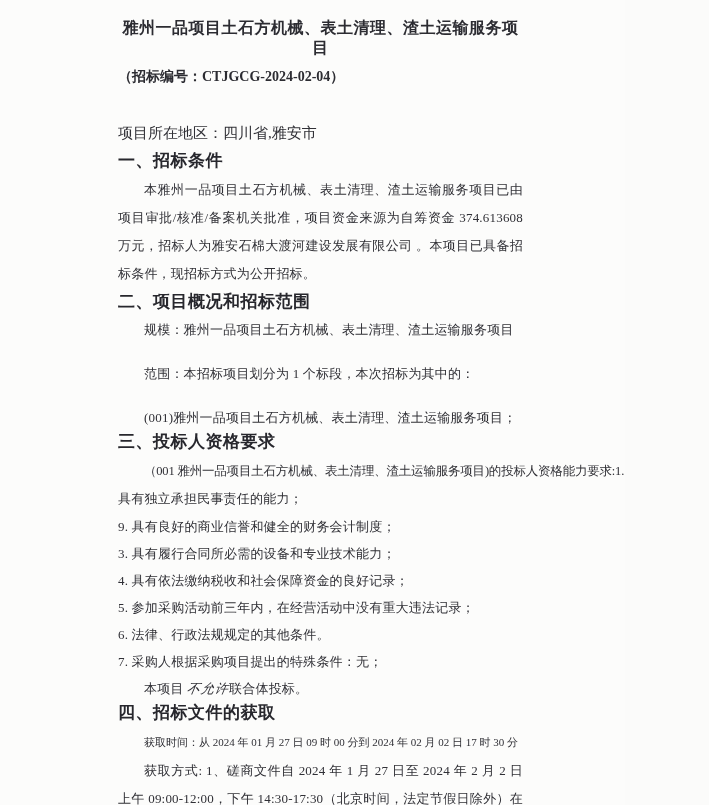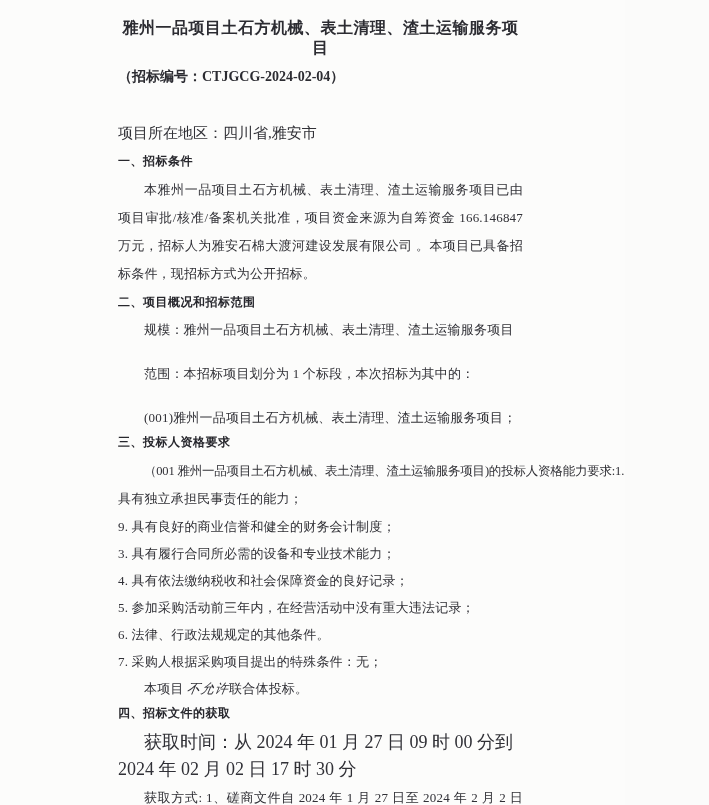--- a/index.html
+++ b/index.html
@@ -25,21 +25,21 @@
     color: #2c2c32;
   }
   .doc-subtitle {
     font-size: 14px; font-weight: 700; 
     line-height: 18px; margin: 10px 0 0; color: #2c2c32;
   }
   .location-line {
     font-size: 15px; line-height: 18px; margin: 38px 0 0;
   }
   .sec-heading {
-    font-size: 12px; font-weight: 700; line-height: 22px;
+    font-size: 17px; font-weight: 700; line-height: 22px;
     margin: 0; color: #27272d; letter-spacing: 0.5px;
   }
   .h1 { margin-top: 8px; }
   .h2 { margin-top: 3px; }
   .h3 { margin-top: 0; }
   .h4 { margin-top: 0; }
   .para {
     font-size: 13px; line-height: 28px; margin: 0;
     text-align: justify; letter-spacing: 0.2px;
   }
@@ -59,42 +59,42 @@
   }
   .joint-line {
     font-size: 13px; line-height: 26px; margin: 1px 0 0 26px;
     letter-spacing: 0.2px;
   }
   .joint-em {
     display: inline-block; transform: skewX(-10deg);
     font-style: italic; letter-spacing: 1px;
   }
   .time-line {
-    font-size: 18px; line-height: 27px; margin: 5px 0 0; text-indent: 26px;
+    font-size: 11px; line-height: 27px; margin: 5px 0 0; text-indent: 26px;
   }
   .p-method { margin-top: 1px; text-indent: 26px; }
   .seal {
     position: absolute; left: 638px; top: 313px;
     width: 170px; height: 170px; opacity: 0.88;
     pointer-events: none;
   }
 </style>
 </head>
 <body>
 
 <div class="page">
   <div class="content">
 
     <p class="doc-title">雅州一品项目土石方机械、表土清理、渣土运输服务项目</p>
     <p class="doc-subtitle">（招标编号：CTJGCG-2024-02-04）</p>
 
     <p class="location-line">项目所在地区：四川省,雅安市</p>
 
     <p class="sec-heading h1">一、招标条件</p>
-    <p class="para p-s1">本雅州一品项目土石方机械、表土清理、渣土运输服务项目已由项目审批/核准/备案机关批准，项目资金来源为自筹资金 166.146847 万元，招标人为雅安石棉大渡河建设发展有限公司 。本项目已具备招标条件，现招标方式为公开招标。</p>
+    <p class="para p-s1">本雅州一品项目土石方机械、表土清理、渣土运输服务项目已由项目审批/核准/备案机关批准，项目资金来源为自筹资金 374.613608 万元，招标人为雅安石棉大渡河建设发展有限公司 。本项目已具备招标条件，现招标方式为公开招标。</p>
 
     <p class="sec-heading h2">二、项目概况和招标范围</p>
     <p class="sub-line first-sub">规模：雅州一品项目土石方机械、表土清理、渣土运输服务项目</p>
     <p class="sub-line">范围：本招标项目划分为 1 个标段，本次招标为其中的：</p>
     <p class="sub-line">(001)雅州一品项目土石方机械、表土清理、渣土运输服务项目；</p>
 
     <p class="sec-heading h3">三、投标人资格要求</p>
     <p class="para s3-intro"><span class="l1">（001 雅州一品项目土石方机械、表土清理、渣土运输服务项目)的投标人资格能力要求:1.</span><br><span>具有独立承担民事责任的能力；</span></p>
     <p class="item-line">9. 具有良好的商业信誉和健全的财务会计制度；</p>
     <p class="item-line">3. 具有履行合同所必需的设备和专业技术能力；</p>

